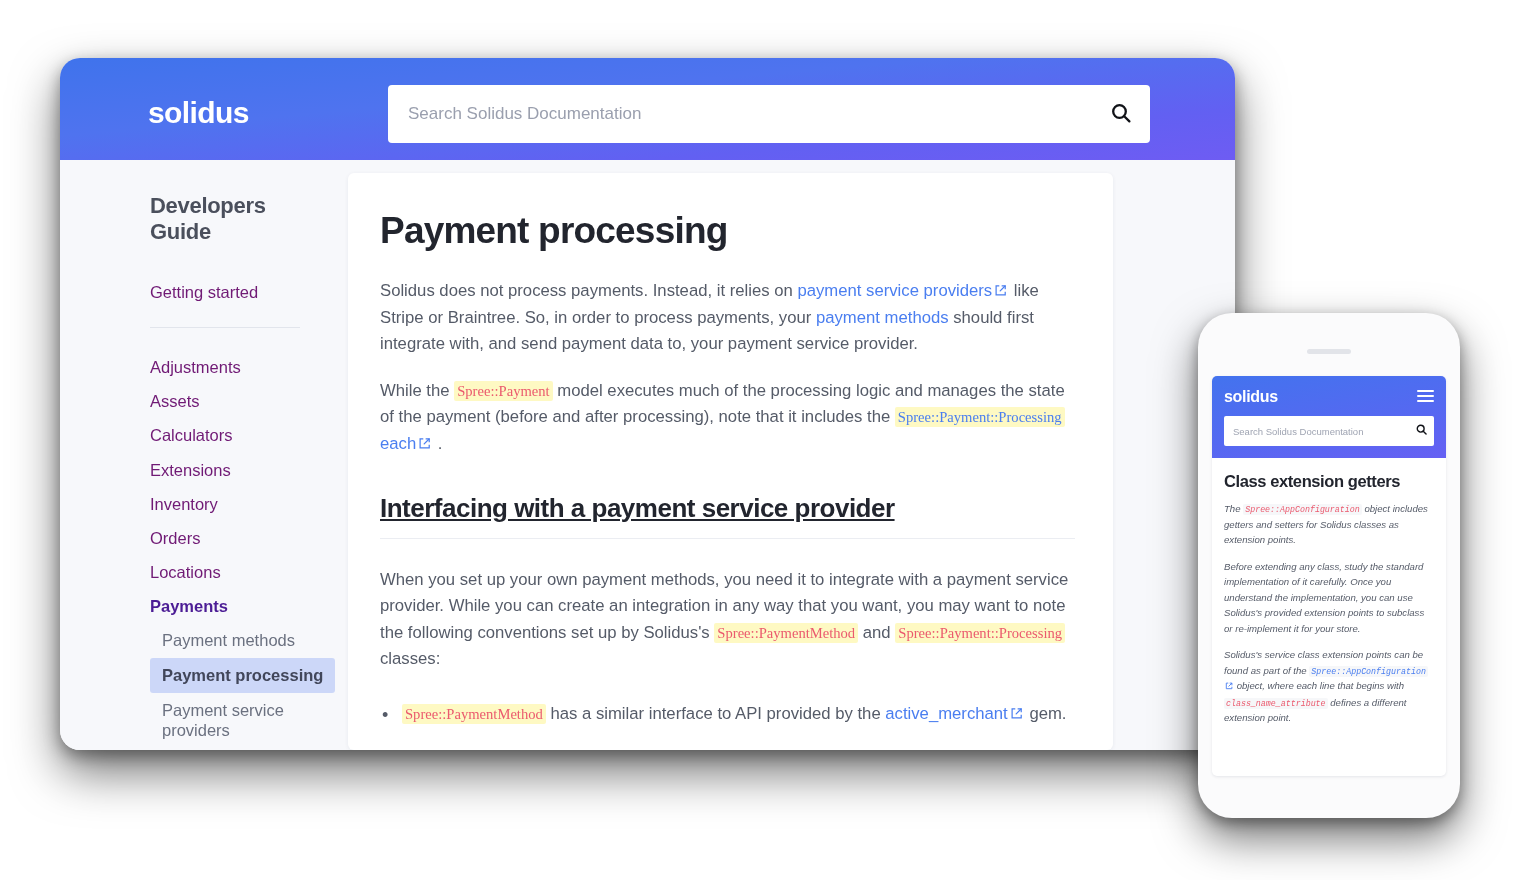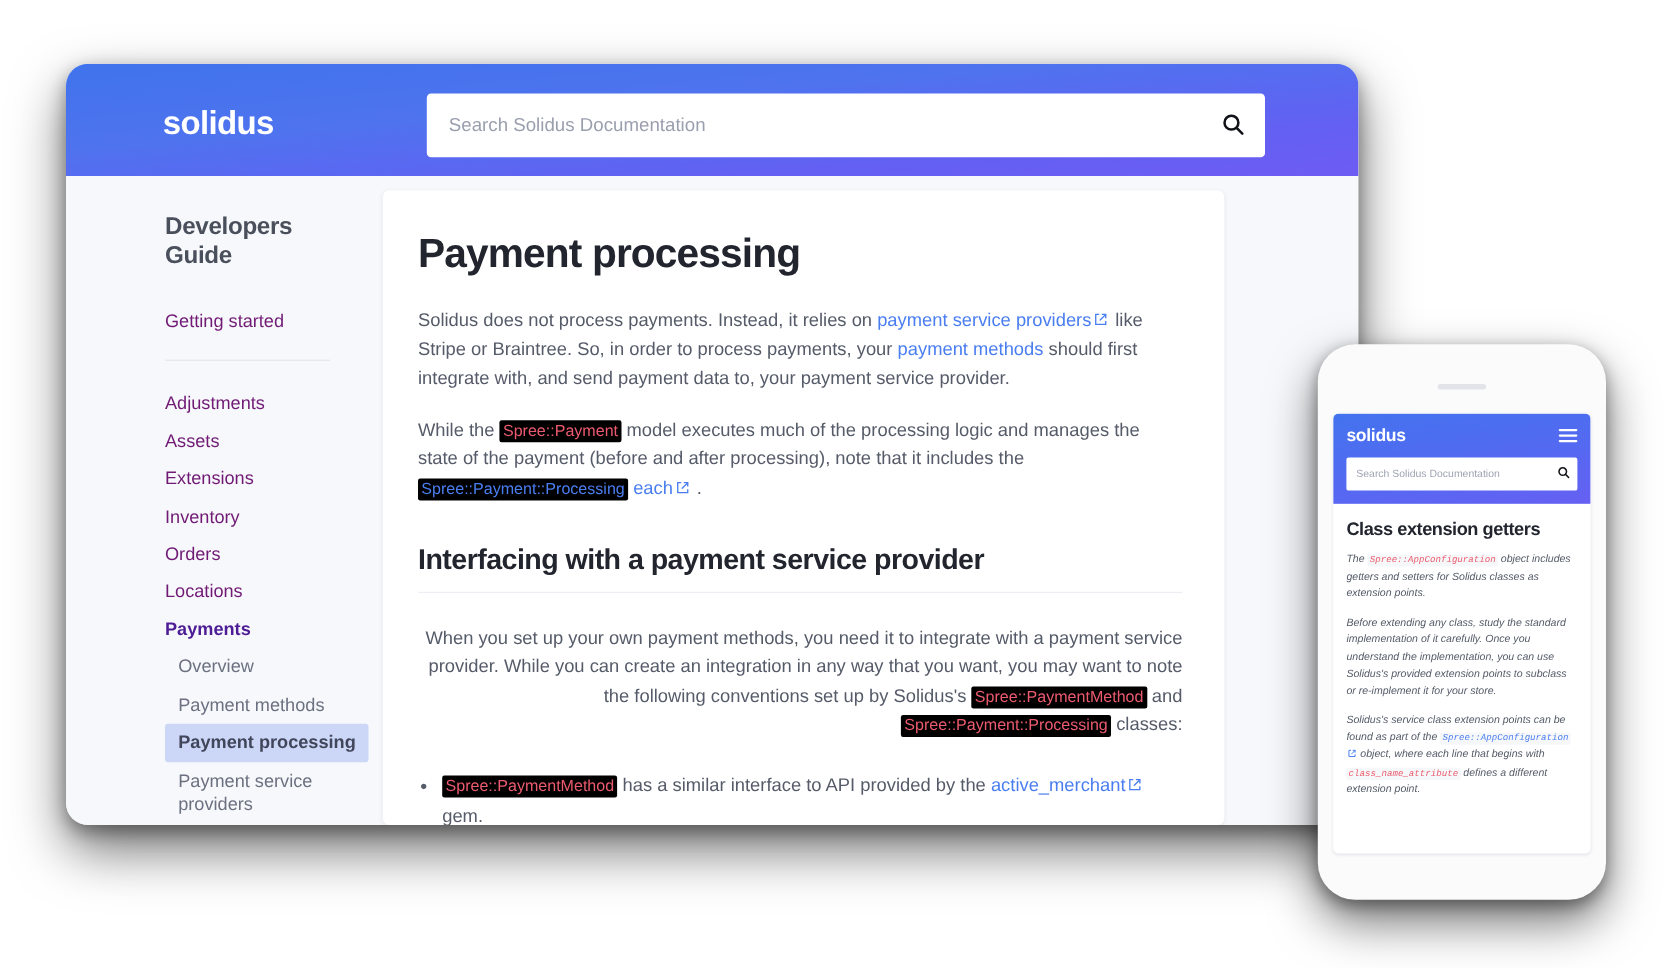--- a/index.html
+++ b/index.html
@@ -157,28 +157,29 @@
   }
   .doc-h2 {
     font-size: 26px;
     font-weight: 700;
     color: #22252e;
     letter-spacing: -0.5px;
     margin: 36px 0 0 0;
     line-height: 1.15;
     padding-bottom: 14px;
     border-bottom: 1px solid #ebedf2;
+    text-decoration: underline;
   }
   .doc-p {
     font-size: 16.7px;
     line-height: 1.58;
     color: #555b68;
     margin: 0 0 20px 0;
   }
-  .doc-h2 + .doc-p { margin-top: 28px; text-align: right; }
+  .doc-h2 + .doc-p { margin-top: 28px; }
 
   .doc-list {
     margin: 29px 0 0 0;
     padding-left: 22px;
     list-style: none;
   }
   .doc-list li {
     font-size: 16.7px;
     line-height: 1.58;
     color: #555b68;
@@ -187,24 +188,24 @@
   }
   .doc-list li::before {
     content: "\2022";
     position: absolute;
     left: -20px;
     color: #555b68;
     font-size: 18px;
   }
 
   code.c {
-    font-family: Liberation Sans, sans-serif;
+    font-family: Liberation Serif, serif;
     font-size: 14.6px;
     color: #eb5a6e;
-    background: #000000;
+    background: #fef9c3;
     padding: 2px 3px;
     border-radius: 2px;
     white-space: nowrap;
   }
   code.c.blue { color: #4a7ef0; }
 
   a.doclink {
     color: #4a7ef0;
     text-decoration: none;
     cursor: pointer;
@@ -362,27 +363,27 @@
     <nav class="sidebar">
       <div class="sidebar-title">Developers Guide</div>
 
       <div class="sidebar-link">Getting started</div>
 
       <div class="sidebar-divider"></div>
 
       <div class="sidebar-nav">
         <div class="sidebar-link">Adjustments</div>
         <div class="sidebar-link">Assets</div>
+        <div class="sidebar-link">Calculators</div>
         <div class="sidebar-link">Extensions</div>
         <div class="sidebar-link">Inventory</div>
         <div class="sidebar-link">Orders</div>
         <div class="sidebar-link">Locations</div>
         <div class="sidebar-link current-section">Payments</div>
 
-        <div class="sidebar-sub">Overview</div>
         <div class="sidebar-sub">Payment methods</div>
         <div class="sidebar-sub active">Payment processing</div>
         <div class="sidebar-sub">Payment service providers</div>
       </div>
     </nav>
 
     <main class="content-card">
 
       <h1 class="doc-h1">Payment processing</h1>
 

